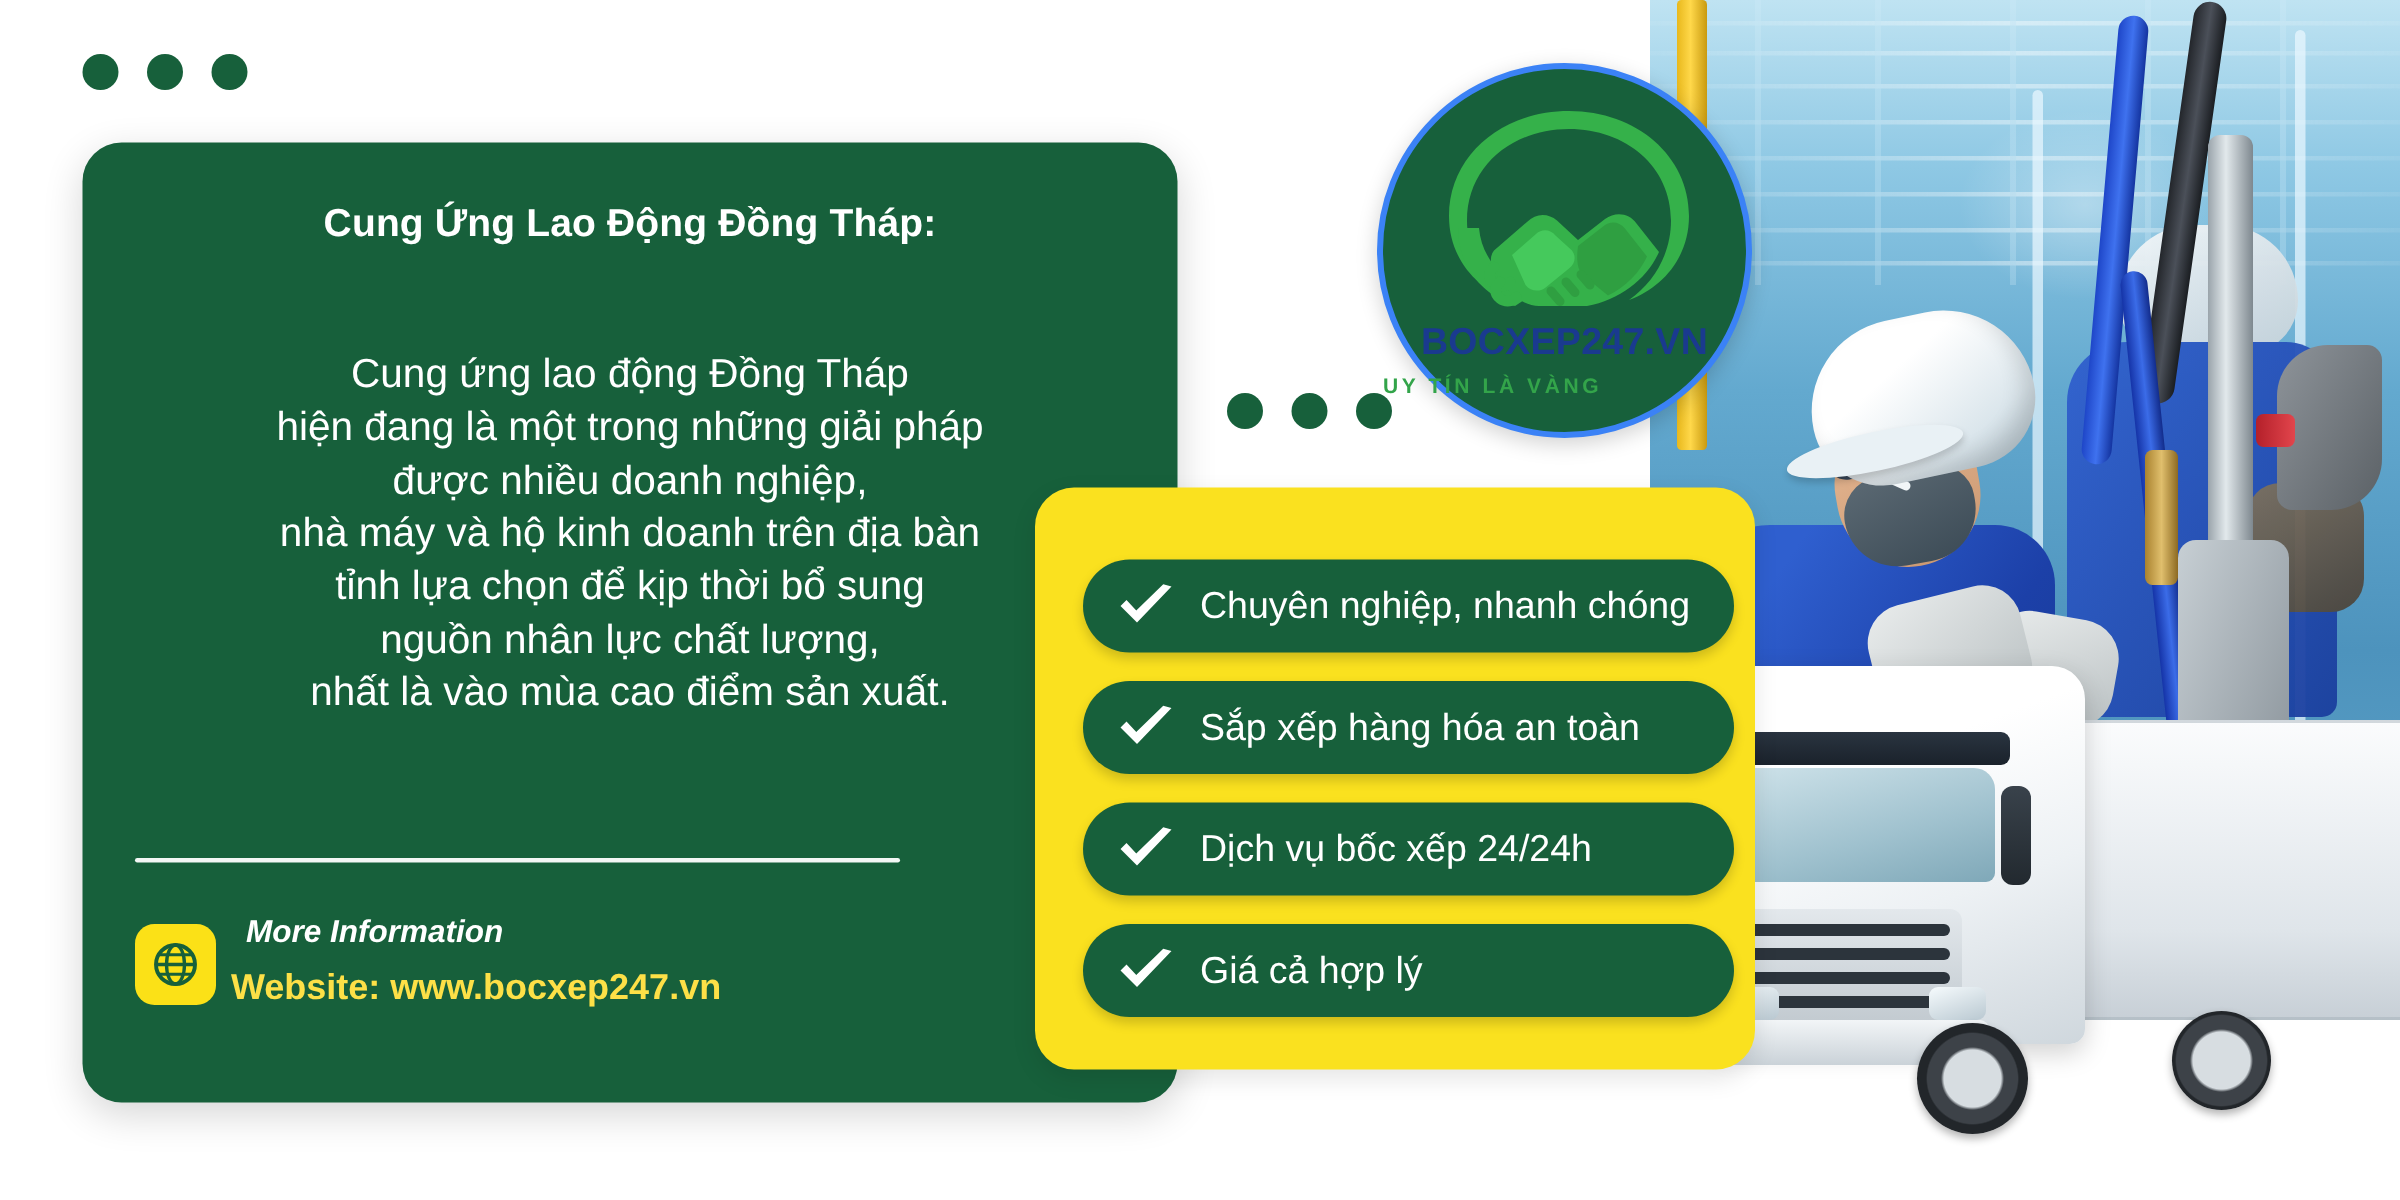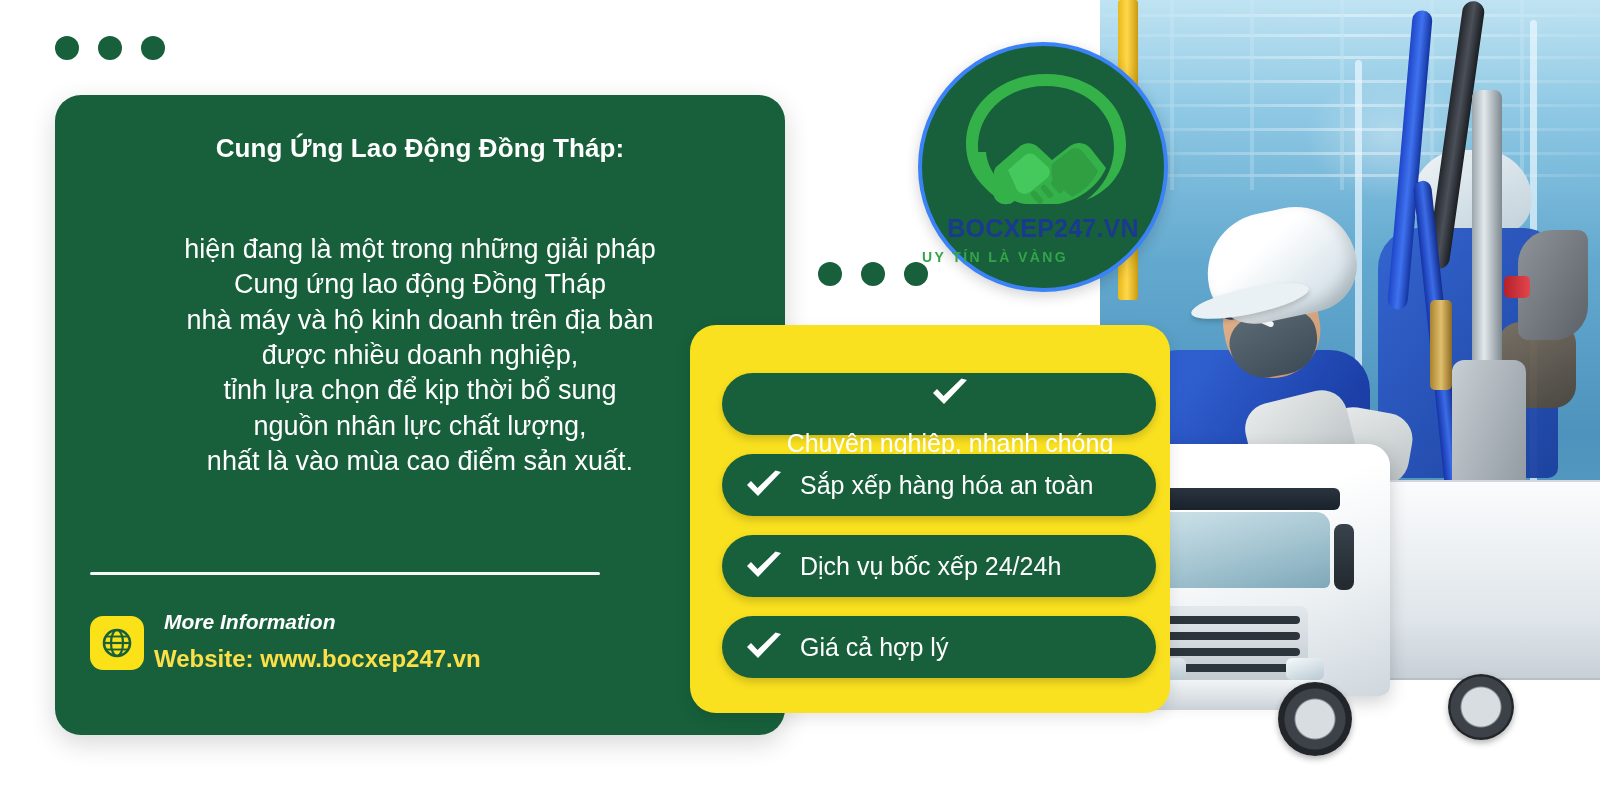--- a/index.html
+++ b/index.html
@@ -282,21 +282,21 @@
     z-index:5;
     box-shadow:0 6px 16px rgba(0,0,0,.10);
   }
   .feature {
     position:absolute; left:32px; width:434px; height:62px;
     background:#17603b; border-radius:31px;
     display:flex; align-items:center; gap:16px;
     padding-left:22px;
     box-shadow:0 4px 8px rgba(0,0,0,.18);
   }
-  .feature:nth-of-type(1){ top:48px;flex-direction:column; }
+  .feature:nth-of-type(1){ top:48px; }
   .feature:nth-of-type(2){ top:129px; }
   .feature:nth-of-type(3){ top:210px; }
   .feature:nth-of-type(4){ top:291px; }
   .feature .label {
     color:#ffffff; font-size:25px; font-weight:400; white-space:nowrap;
   }
   .check { width:40px; height:32px; flex:0 0 40px; }
 
   
   .logo-badge {
@@ -407,24 +407,24 @@
     <span></span>
   </div>
 
   <div class="green-card">
 
     <div class="headline">
       <span>Cung Ứng Lao Động Đồng Tháp:</span>
     </div>
 
     <div class="body-copy">
+      <span>Cung ứng lao động Đồng Tháp</span>
       <span>hiện đang là một trong những giải pháp</span>
-      <span>Cung ứng lao động Đồng Tháp</span>
+      <span>được nhiều doanh nghiệp,</span>
       <span>nhà máy và hộ kinh doanh trên địa bàn</span>
-      <span>được nhiều doanh nghiệp,</span>
       <span>tỉnh lựa chọn để kịp thời bổ sung</span>
       <span>nguồn nhân lực chất lượng,</span>
       <span>nhất là vào mùa cao điểm sản xuất.</span>
     </div>
 
     <div class="divider"></div>
 
     <div class="more-block">
       <div class="globe-badge">
         <svg width="34" height="34" viewBox="0 0 34 34" aria-hidden="true">

